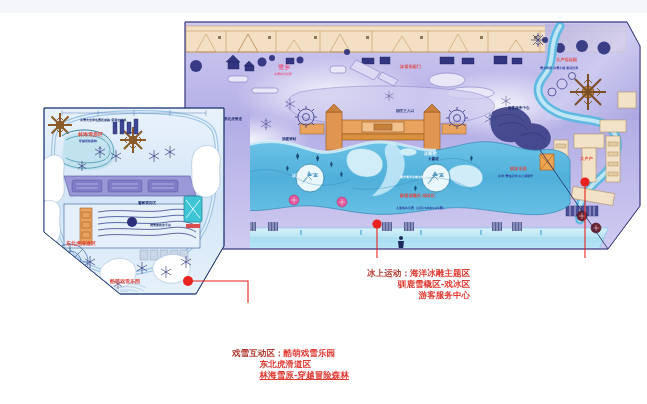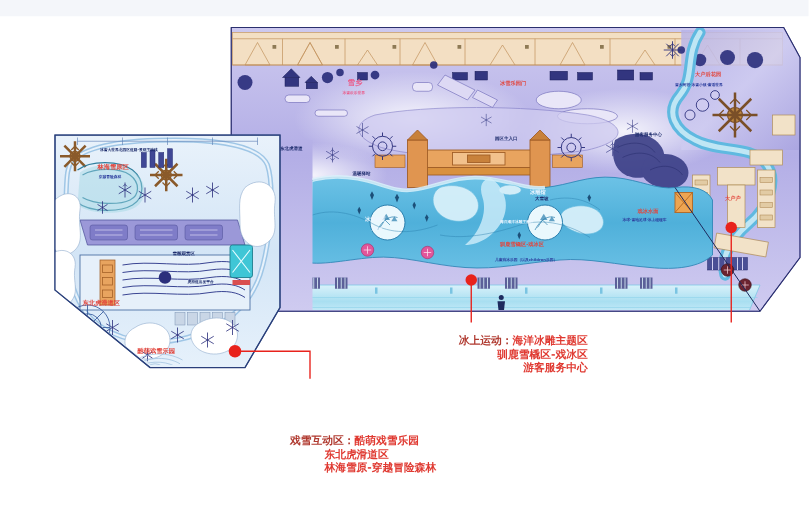--- a/index.html
+++ b/index.html
@@ -14,21 +14,21 @@
 
   
   svg.layer{position:absolute;left:0;top:0;width:647px;height:404px;}
 
   
   .ann{position:absolute;white-space:nowrap;color:#e03a32;font-weight:bold;line-height:1.28;}
   .ann .k{color:#b03a30;}
   .ann-row{display:block;}
   .ann-9{font-size:8.6px;}
   .indent{padding-left:3.2em;}
-  .indent2{padding-left:3.2em;}
+  .indent2{padding-left:3.2em;text-decoration:underline;}
 
   
   .mlab{position:absolute;white-space:nowrap;font-weight:bold;line-height:1;}
   .mred{color:#e2453c;}
   .mpink{color:#e8628f;}
   .mblue{color:#2d3f9e;}
   .mnavy{color:#1b2a6b;}
   .mwhite{color:#eef6ff;}
   .f3{font-size:3px;}
   .f35{font-size:3.6px;}

